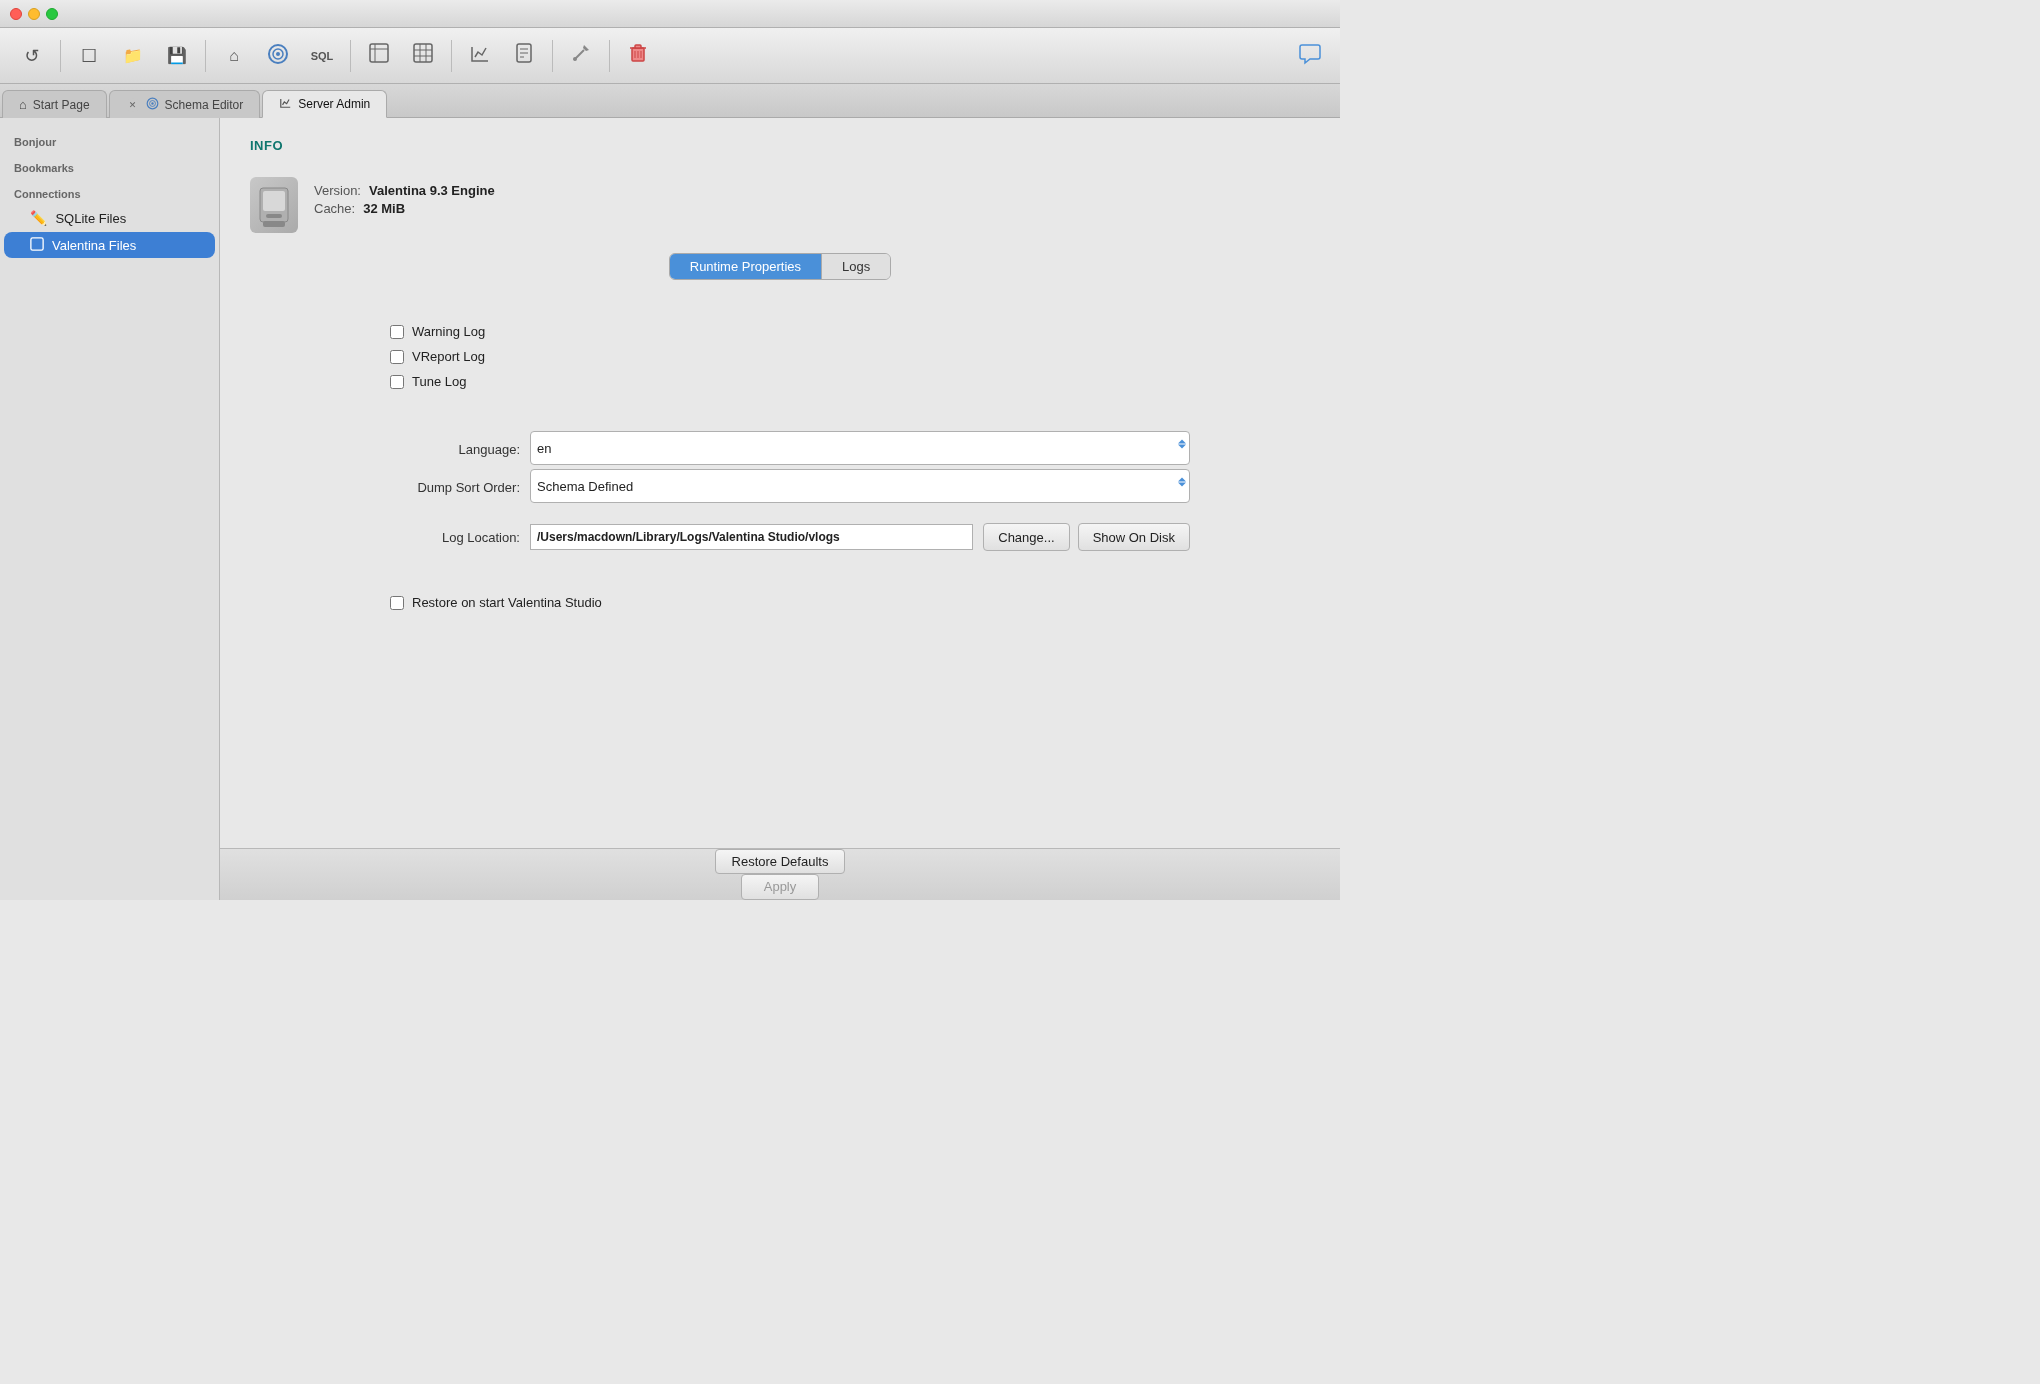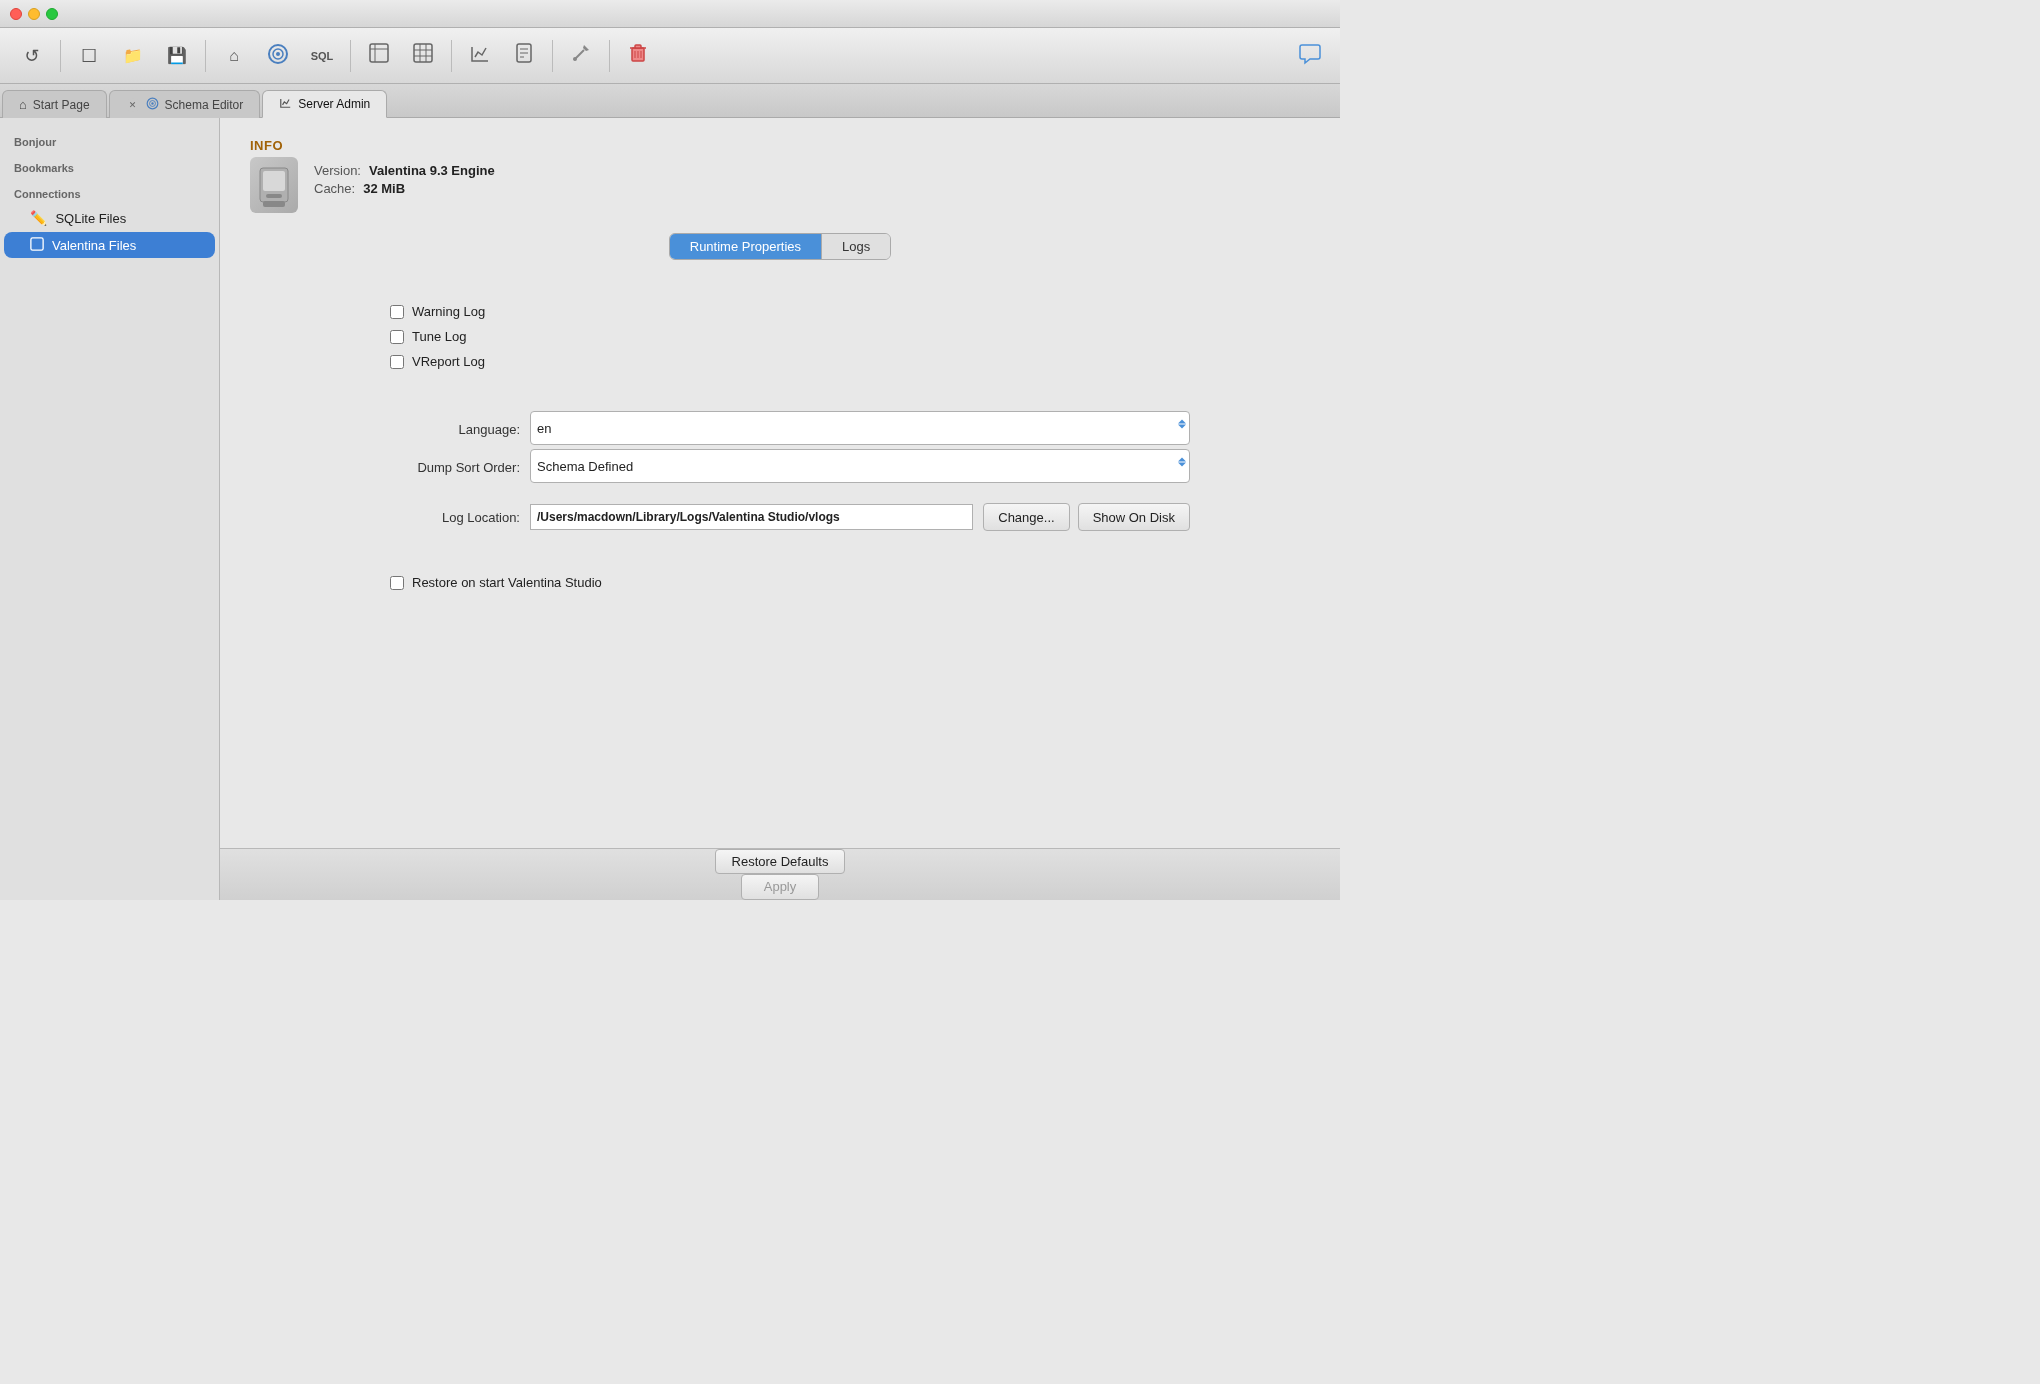--- a/index.html
+++ b/index.html
@@ -174,22 +174,22 @@
     }
     .content-inner {
       flex: 1;
       padding: 20px 30px;
     }
 
     
     .info-title {
       font-size: 13px;
       font-weight: 600;
-      color: #a16207;
-      margin-bottom: 4px;
+      color: #0f766e;
+      margin-bottom: 24px;
       letter-spacing: 0.5px;
     }
     .info-row {
       display: flex;
       align-items: flex-start;
       gap: 16px;
       margin-bottom: 20px;
     }
     .info-icon {
       width: 48px;
@@ -603,26 +603,26 @@
         </div>
       </div>
 
       <div class="form-section">
 
         <div class="checkbox-row">
           <input type="checkbox" id="warning-log" style="">
           <label for="warning-log">Warning Log</label>
         </div>
         <div class="checkbox-row">
+          <input type="checkbox" id="vreport-log" style="">
+          <label for="vreport-log">VReport Log</label>
+        </div>
+        <div class="checkbox-row">
           <input type="checkbox" id="tune-log" style="">
           <label for="tune-log">Tune Log</label>
-        </div>
-        <div class="checkbox-row">
-          <input type="checkbox" id="vreport-log" style="">
-          <label for="vreport-log">VReport Log</label>
         </div>
 
         <div class="spacer-row"></div>
 
 
         <div class="spacer-row"></div>
 
         <div class="form-row">
           <div class="form-label">Language:</div>
           <div class="select-wrapper">

